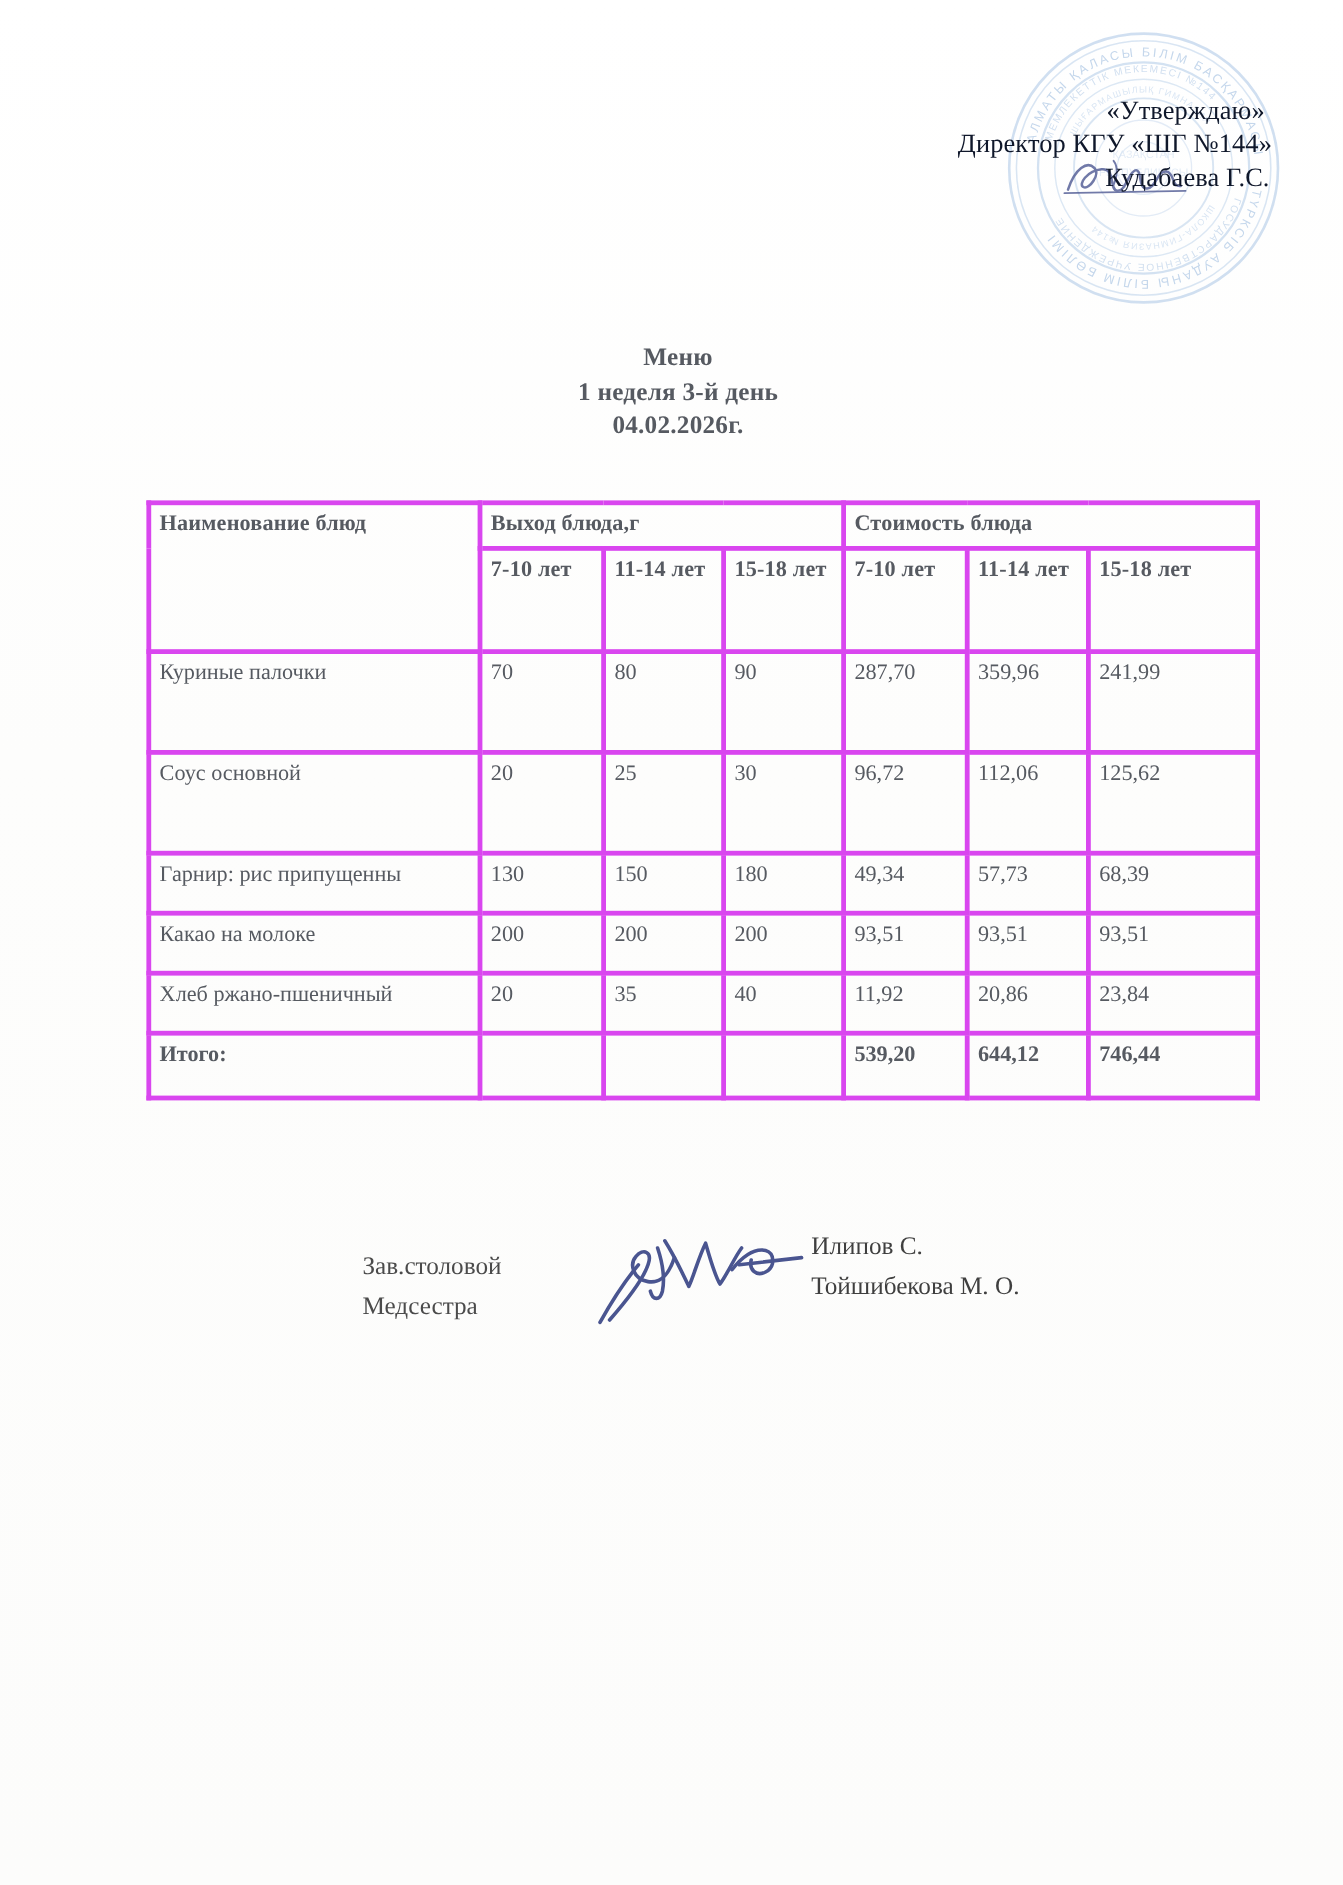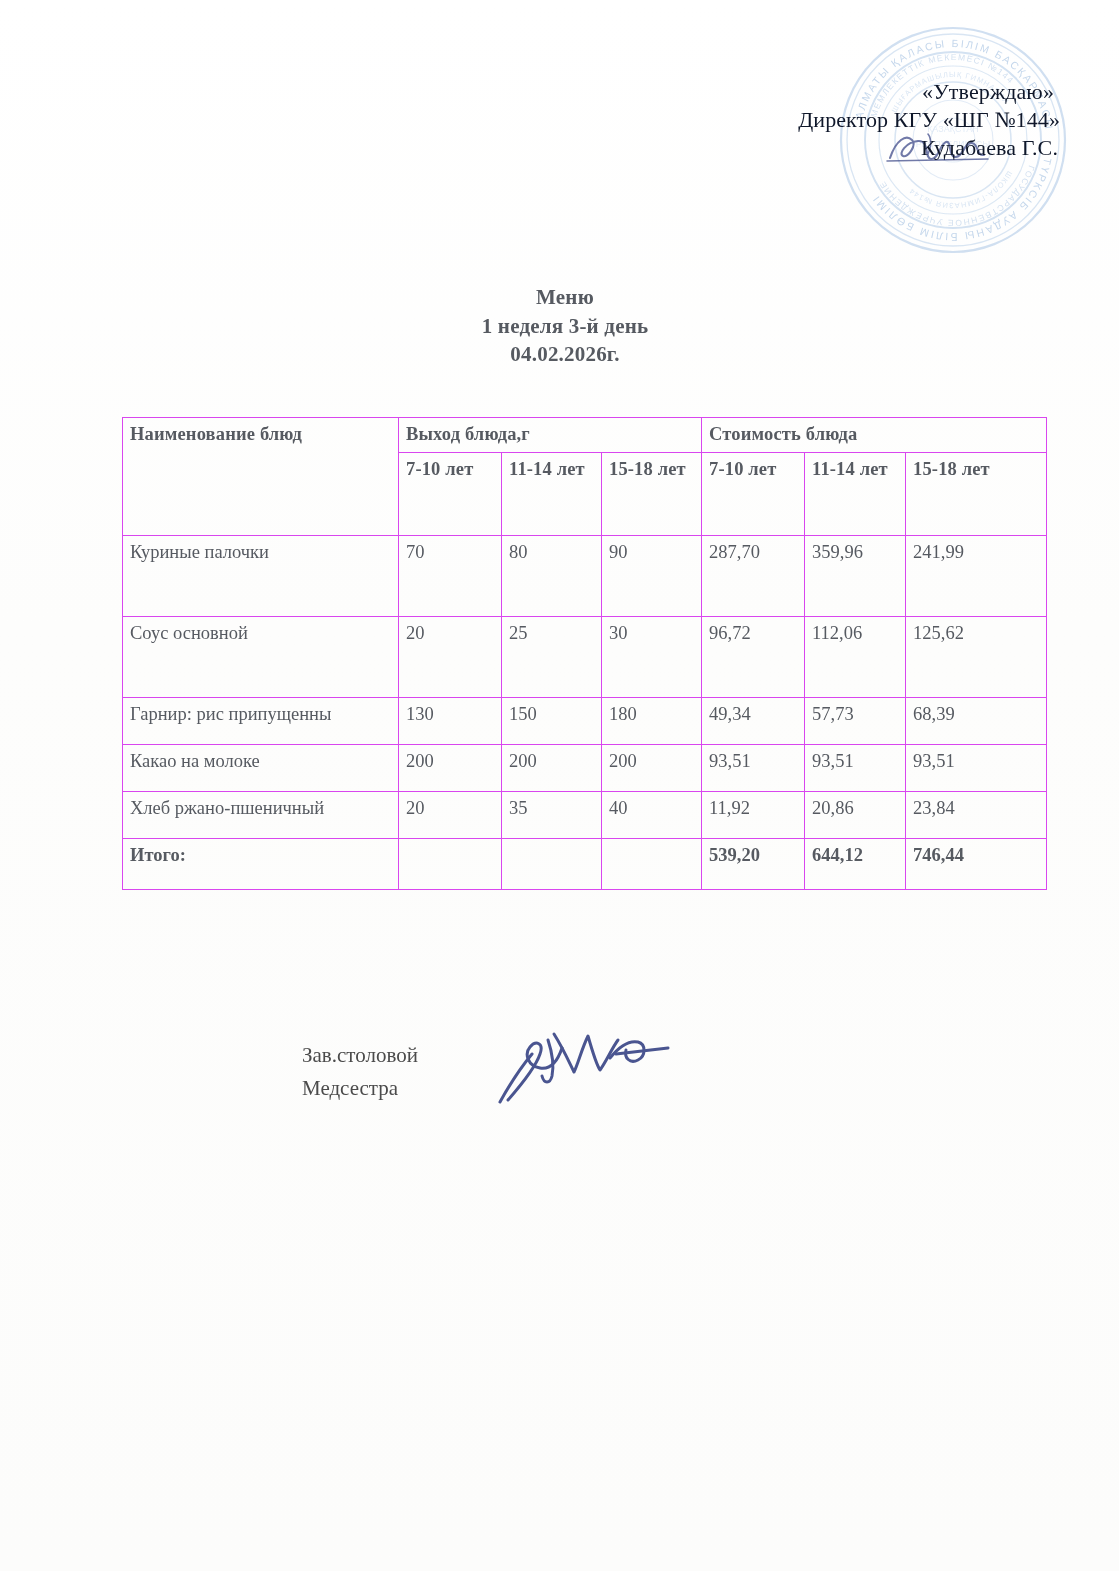--- a/index.html
+++ b/index.html
@@ -93,21 +93,21 @@
     width: 924px;
     z-index: 3;
   }
   table.menu-table {
     border-collapse: collapse;
     width: 924px;
     table-layout: fixed;
   }
   table.menu-table td,
   table.menu-table th {
-    border: 1px solid #d946ef;
+    border: 4px solid #d946ef;
     padding: 4px 6px 4px 7px;
     vertical-align: top;
     text-align: left;
     font-size: 18.5px;
     line-height: 24px;
     color: #565a61;
     font-weight: normal;
     background: transparent;
   }
   table.menu-table th {
@@ -336,13 +336,17 @@
                C32,40 36,52 48,54 C60,56 66,46 70,34"></path>
       <path d="M56,26 C60,38 62,52 60,62 C58,70 52,70 50,62"></path>
       <path d="M62,20 C72,36 78,50 82,58 C86,50 90,34 96,22
                C100,36 104,50 108,56 C114,48 120,34 126,26"></path>
       <path d="M118,44 C126,34 136,26 146,28 C154,30 154,42 146,46
                C138,50 132,44 134,36"></path>
       <path d="M124,40 C140,38 158,36 176,34"></path>
     </g>
   </svg>
 
+  <div class="names">
+    <div>Илипов С.</div>
+    <div>Тойшибекова М. О.</div>
+  </div>
 </div>
 
 </body></html>

